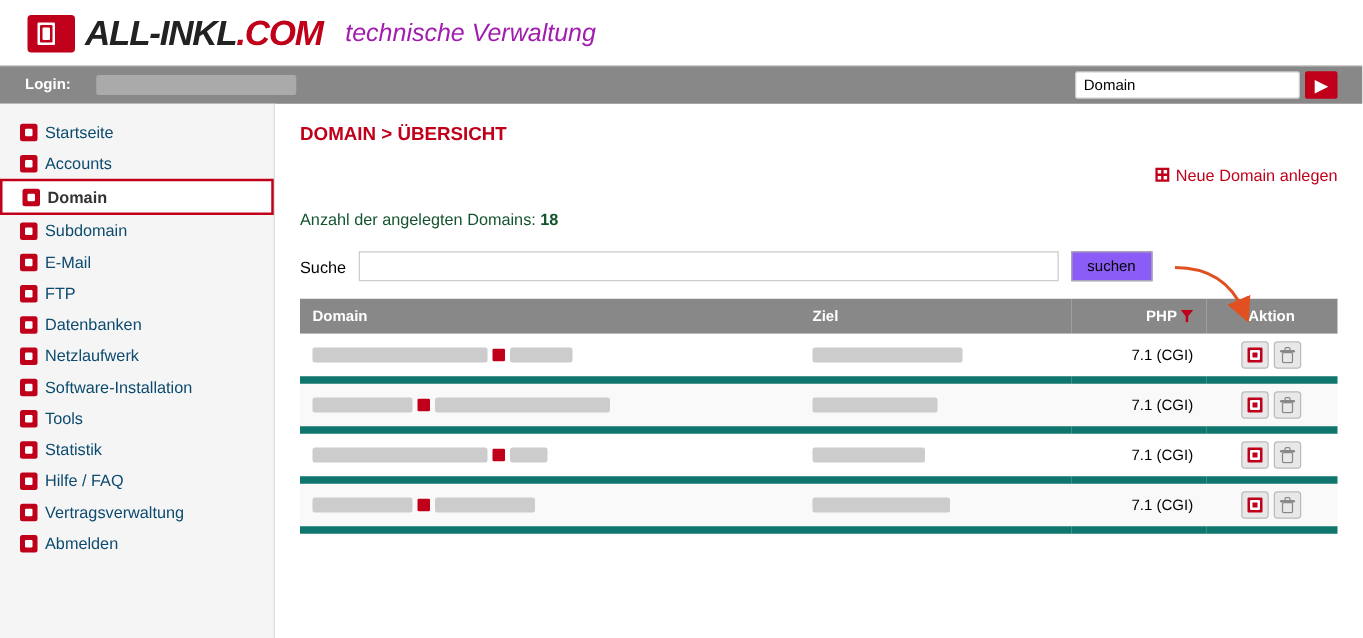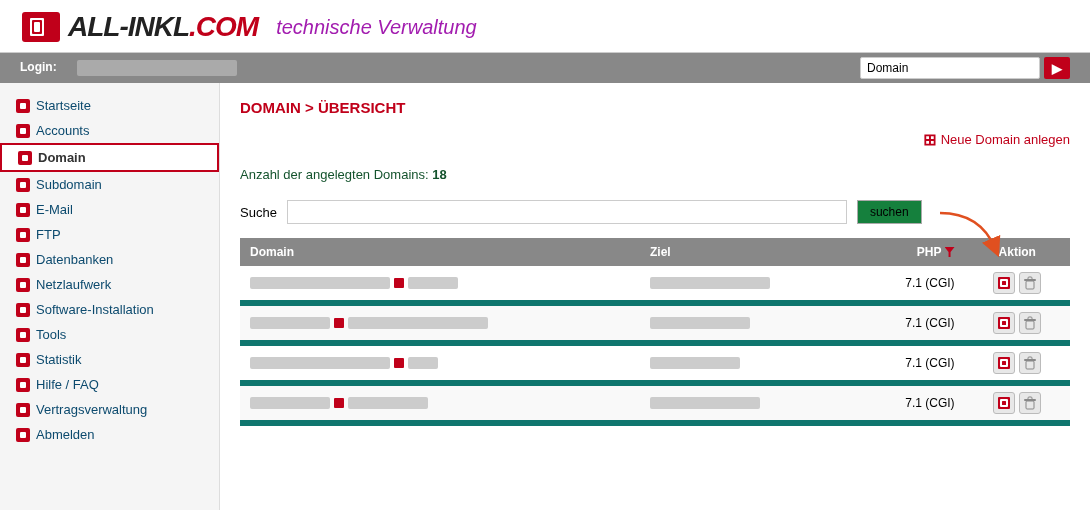--- a/index.html
+++ b/index.html
@@ -37,21 +37,21 @@
     .new-domain-bar { display: flex; justify-content: flex-end; margin-bottom: 12px; }
     .new-domain-link { color: #c0001a; font-size: 13px; text-decoration: none; display: flex; align-items: center; gap: 4px; cursor: pointer; }
     .plus-icon { font-size: 16px; color: #c0001a; font-weight: bold; }
 
     
     .domain-count { font-size: 13px; color: #14532d; margin-bottom: 12px; padding: 6px 0; }
 
     
     .search-row { display: flex; align-items: center; gap: 10px; margin-bottom: 14px; }
     .search-row-input { border: 1px solid #ccc; padding: 3px 6px; font-size: 13px; width: 560px; height: 24px; }
-    .search-row-btn { background: #15803d; border: 1px solid #aaa; padding: 2px 12px; font-size: 12px; cursor: pointer; height: 24px; }
+    .search-row-btn { background: #8b5cf6; border: 1px solid #aaa; padding: 2px 12px; font-size: 12px; cursor: pointer; height: 24px; }
 
     
     .domain-table { width: 100%; border-collapse: collapse; }
     .domain-table th { background: #888; color: #fff; padding: 7px 10px; font-size: 12px; font-weight: bold; text-align: left; }
     .domain-table th.right { text-align: right; }
     .domain-table th.center { text-align: center; margin-top: 24px; }
     .domain-table td { padding: 6px 10px; border-bottom: 6px solid #0f766e; font-size: 12px; }
     .domain-table tr:nth-child(even) td { background: #f9f9f9; }
     .domain-table tr:nth-child(odd) td { background: #fff; }
     .td-right { text-align: right; }

